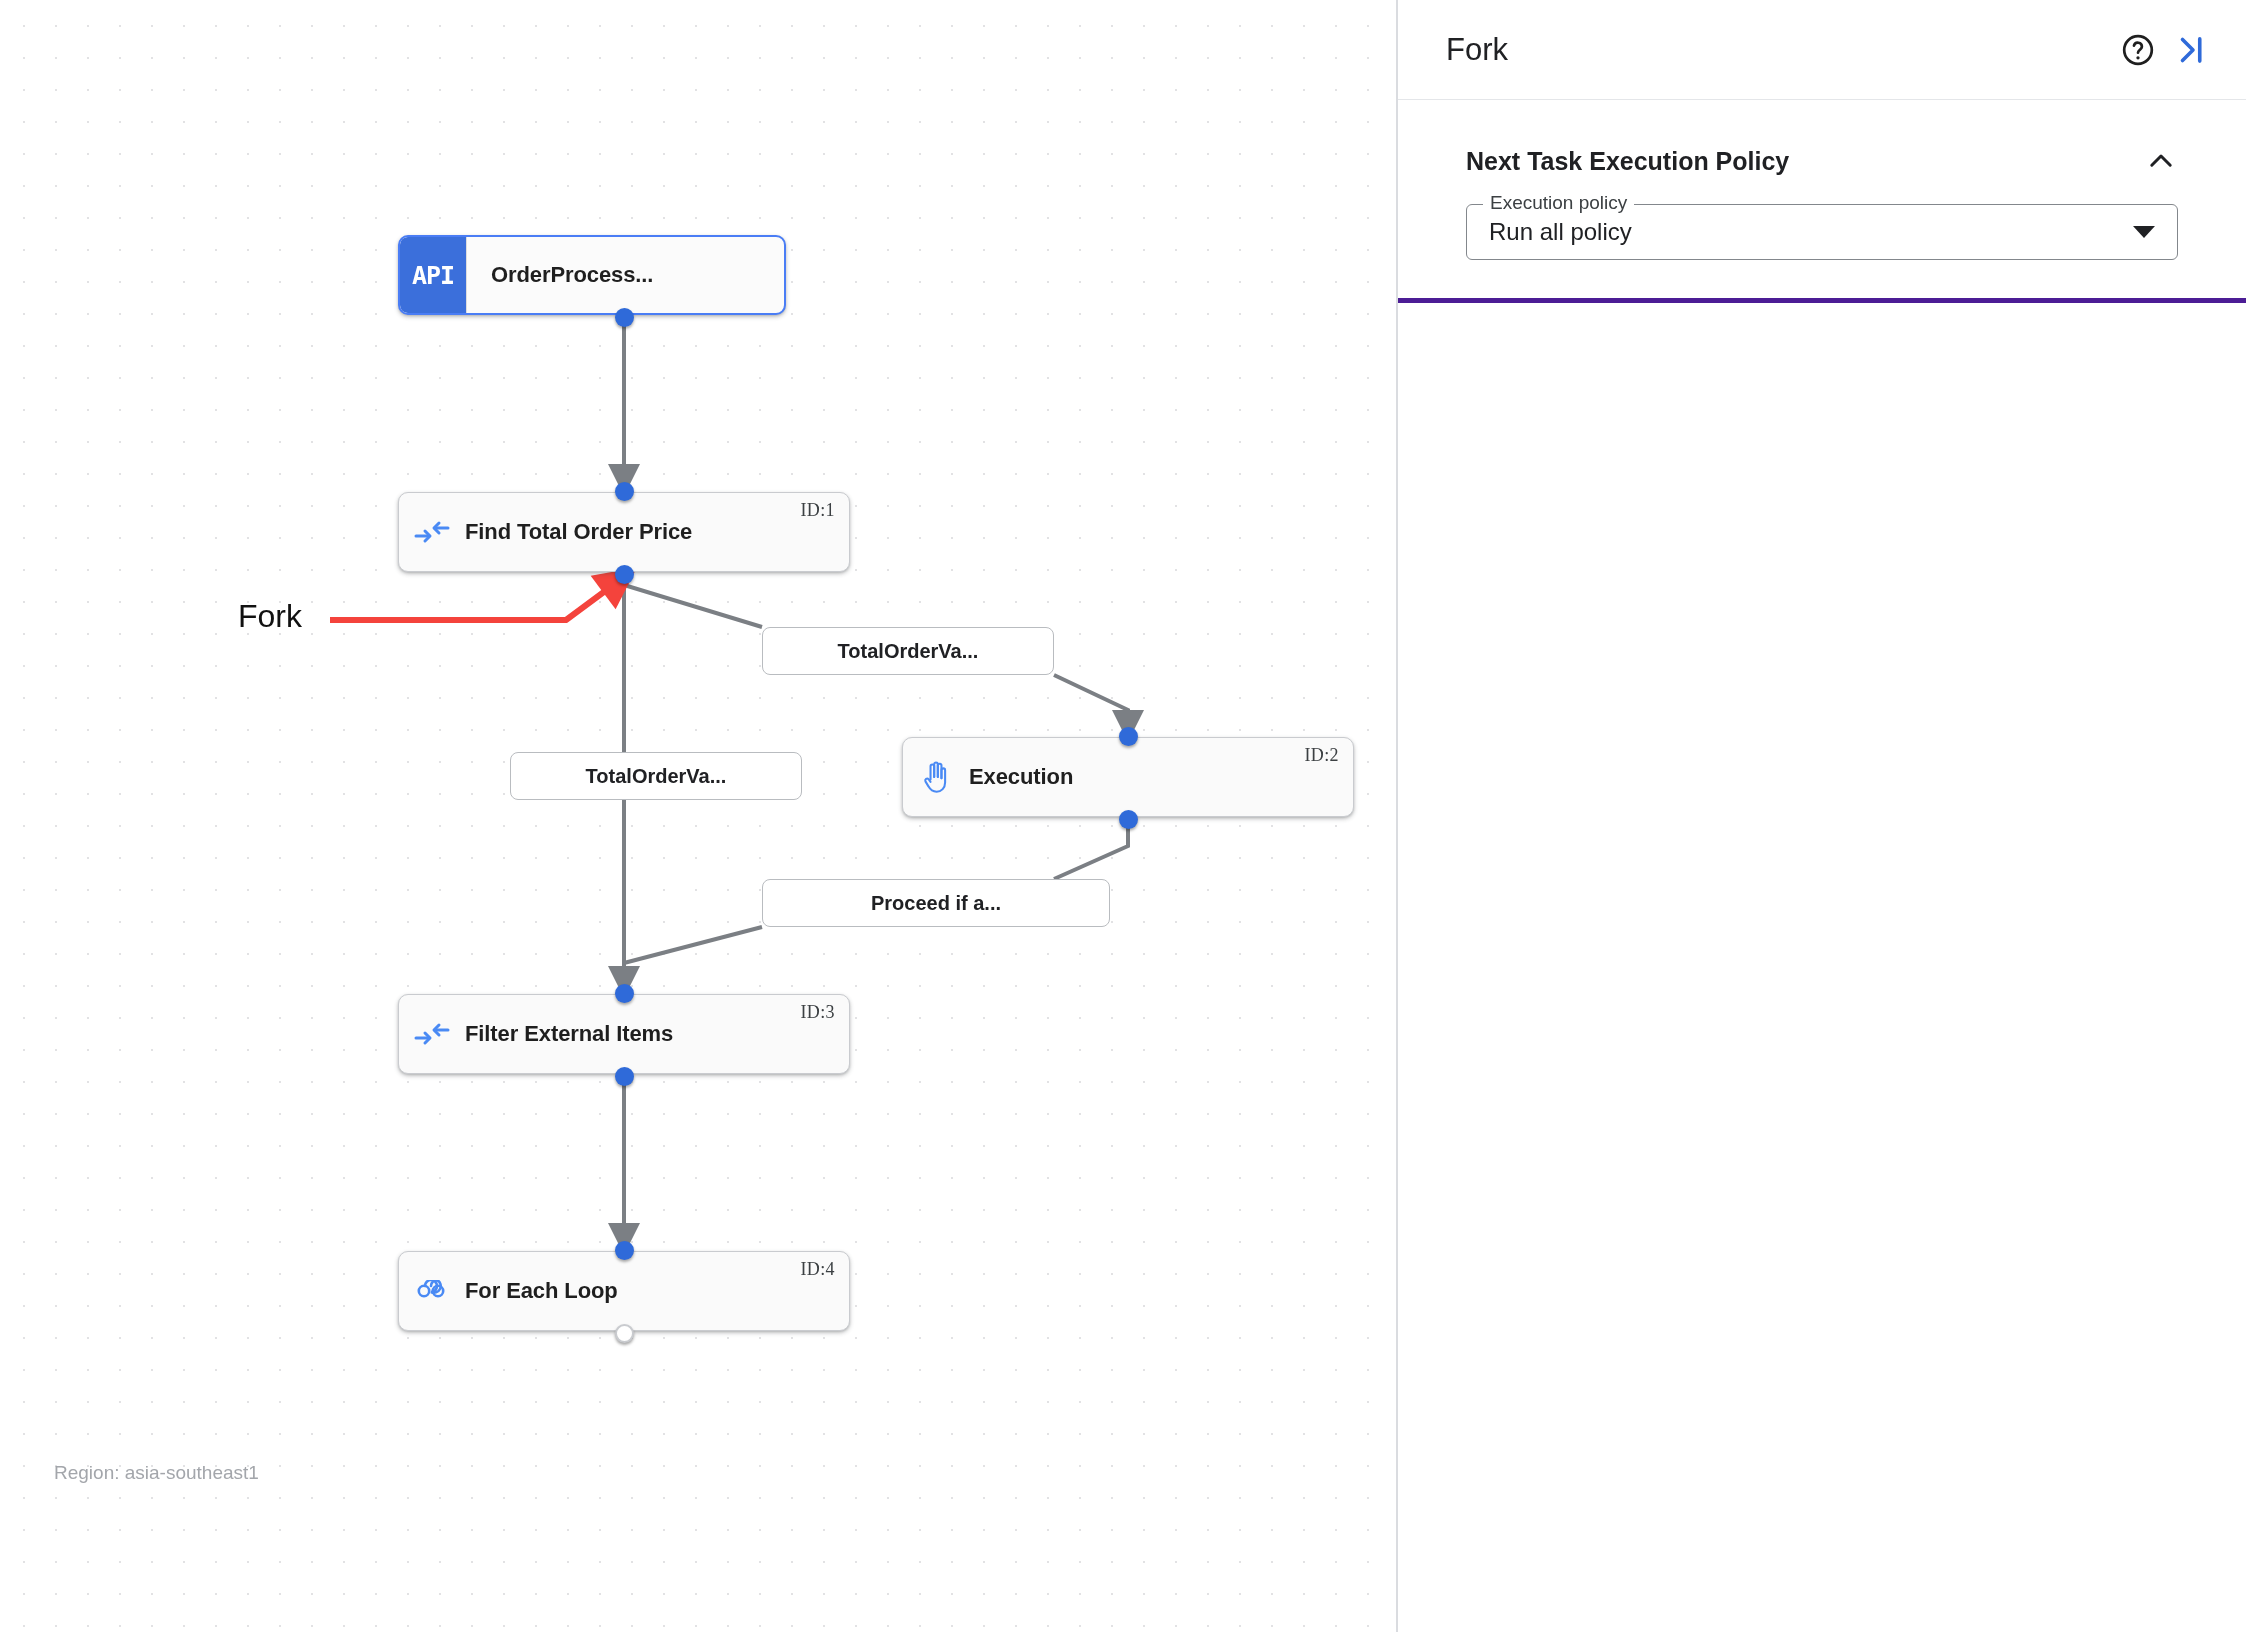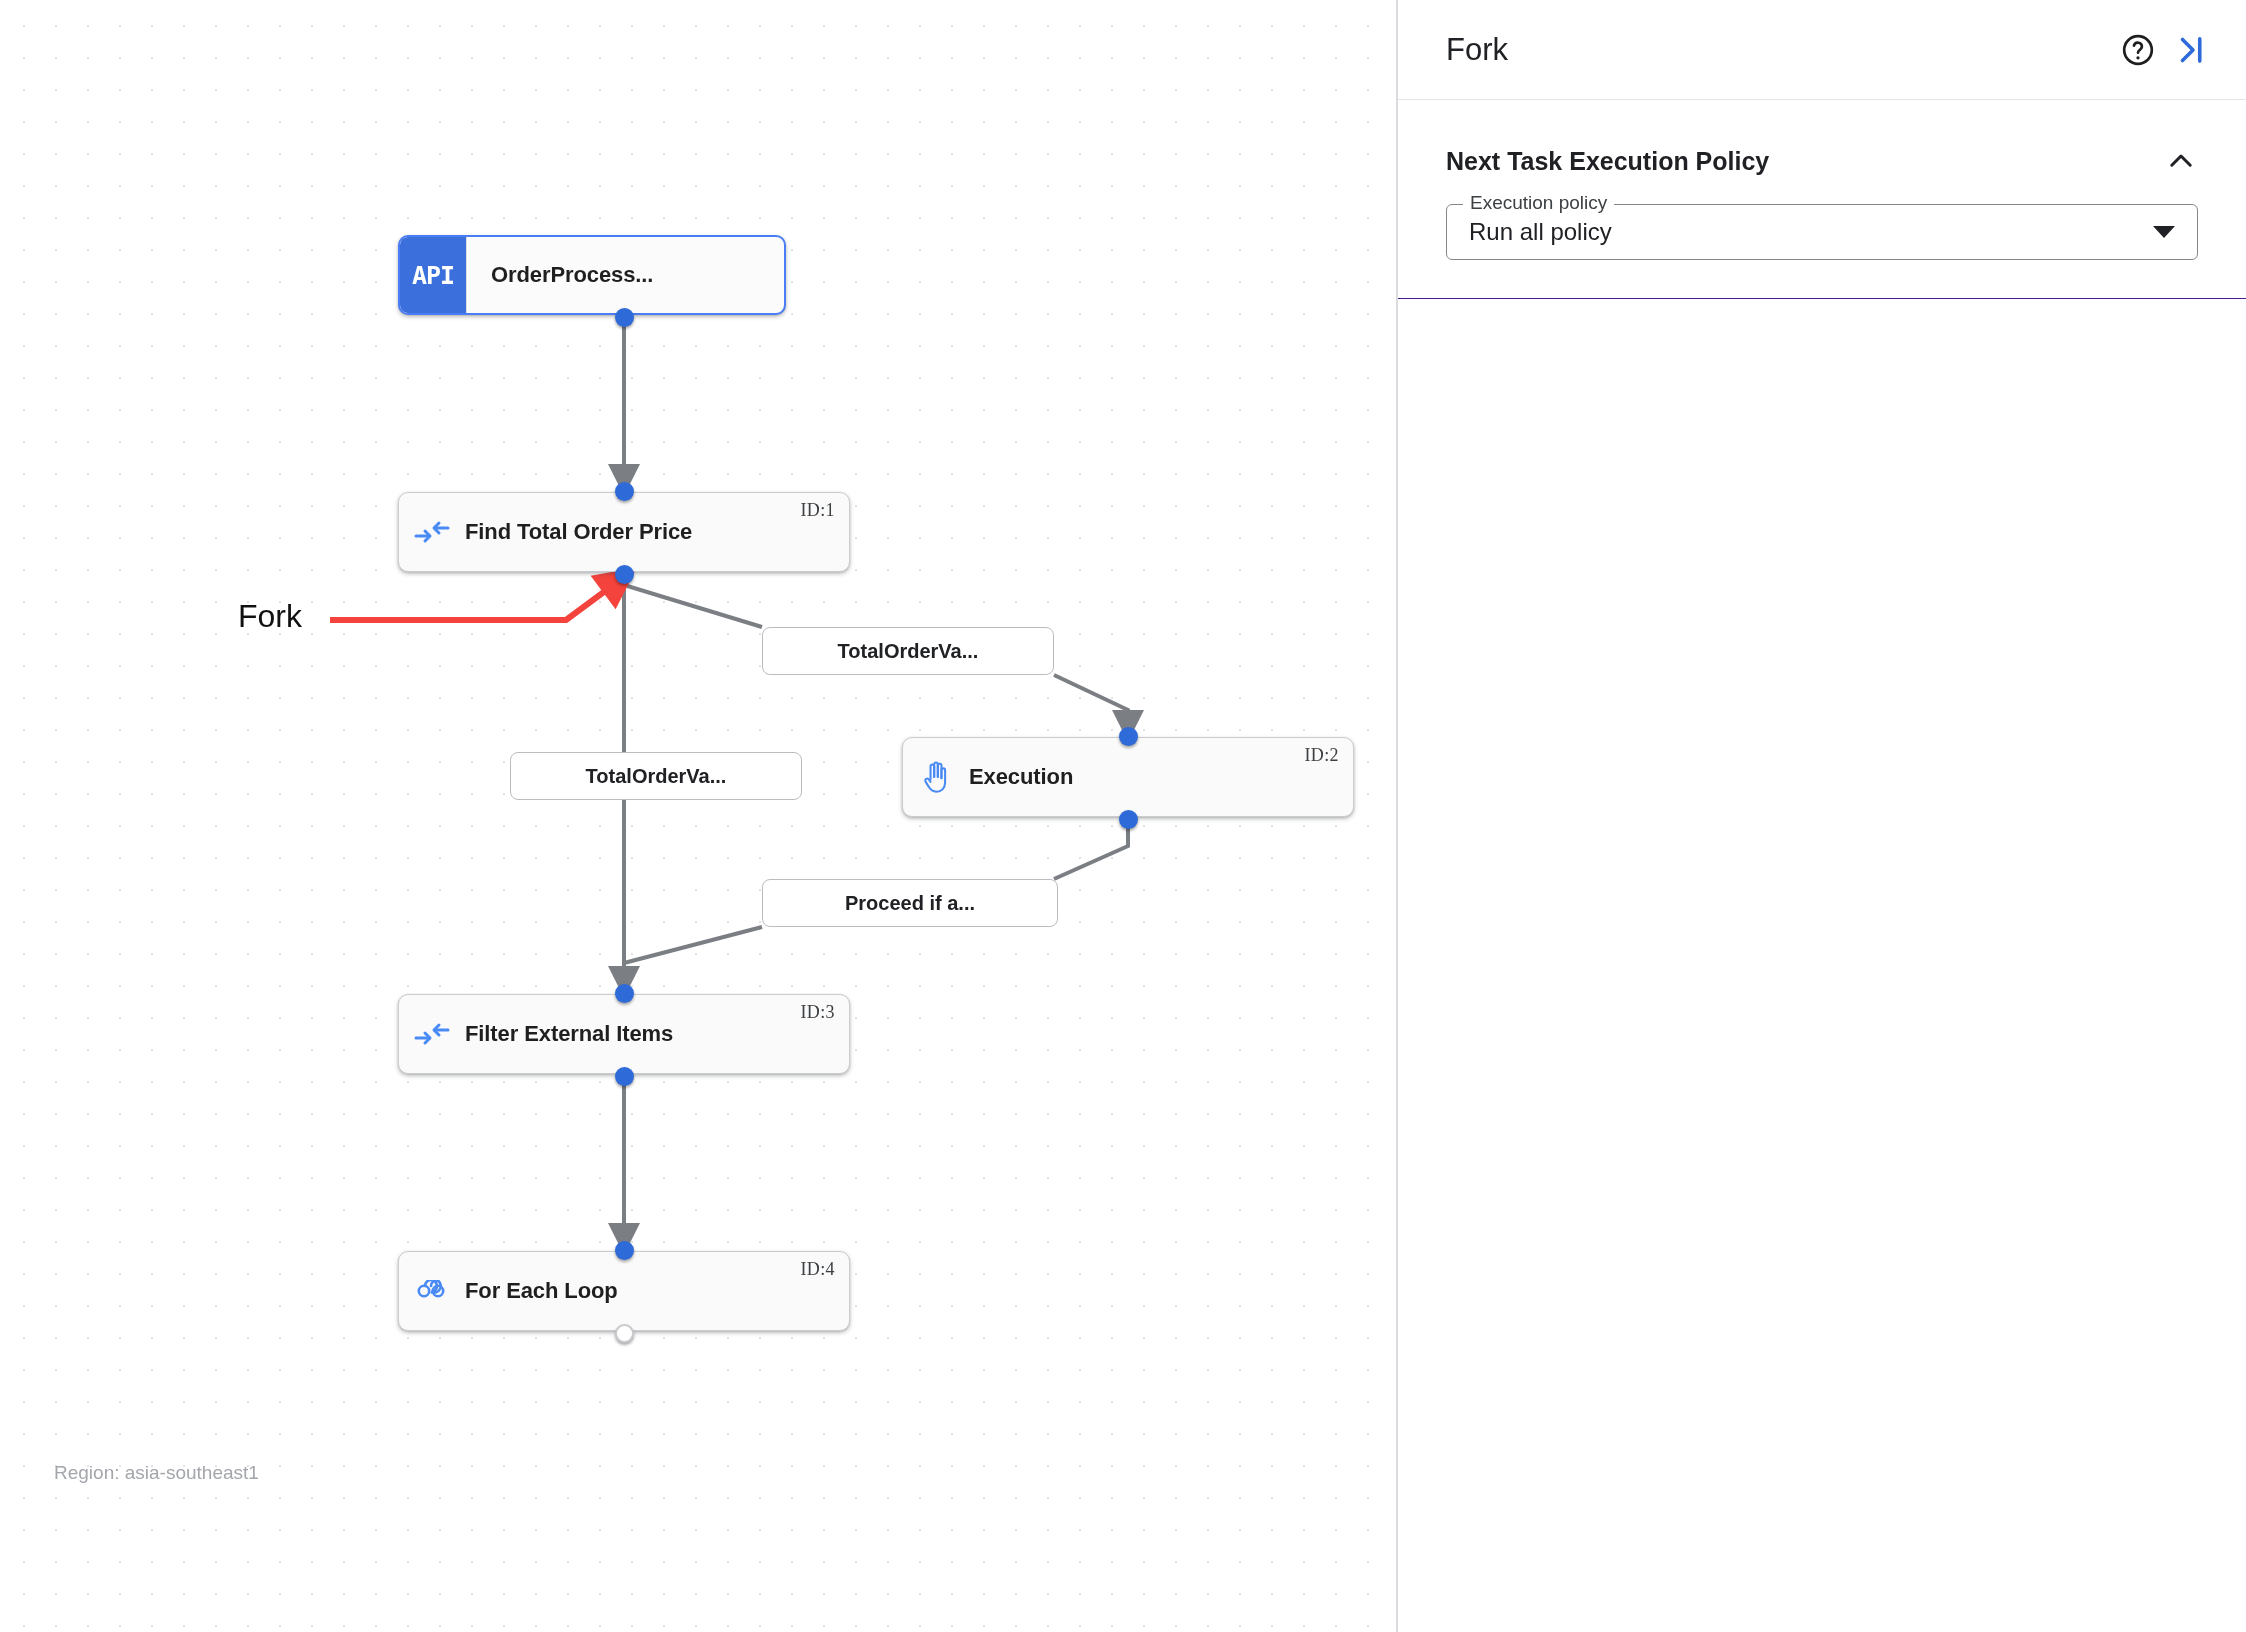--- a/index.html
+++ b/index.html
@@ -191,22 +191,22 @@
   .hdr-icon-btn {
     width: 52px;
     height: 52px;
     display: flex;
     align-items: center;
     justify-content: center;
     cursor: pointer;
     flex: 0 0 auto;
   }
   #panel-section {
-    padding: 0 48px;
-    border-bottom: 1px solid #4c1d95;
+    padding: 0 68px;
+    border-bottom: 5px solid #4c1d95;
     padding-bottom: 38px;
   }
   #section-head {
     display: flex;
     align-items: center;
     padding-top: 44px;
     padding-bottom: 26px;
   }
   #section-title {
     font-size: 25px;
@@ -354,21 +354,21 @@
         </svg>
       </div>
       <div class="node-title">For Each Loop</div>
       <div class="node-id">ID:4</div>
     </div>
     <div class="handle" style="left:615px; top:1241px;"></div>
     <div class="handle open" style="left:615px; top:1324px;"></div>
 
     <div class="edge-label" style="left:762px; top:627px; width:292px; height:48px;">TotalOrderVa...</div>
     <div class="edge-label" style="left:510px; top:752px; width:292px; height:48px;">TotalOrderVa...</div>
-    <div class="edge-label" style="left:762px; top:879px; width:296px; height:48px;">Proceed if a...</div>
+    <div class="edge-label" style="left:762px; top:879px; width:348px; height:48px;">Proceed if a...</div>
 
     <div id="region-text">Region: asia-southeast1</div>
   </div>
 
   <div id="canvas-divider"></div>
 
   <div id="panel">
 
     <div id="panel-header">
       <div id="panel-title">Fork</div>

